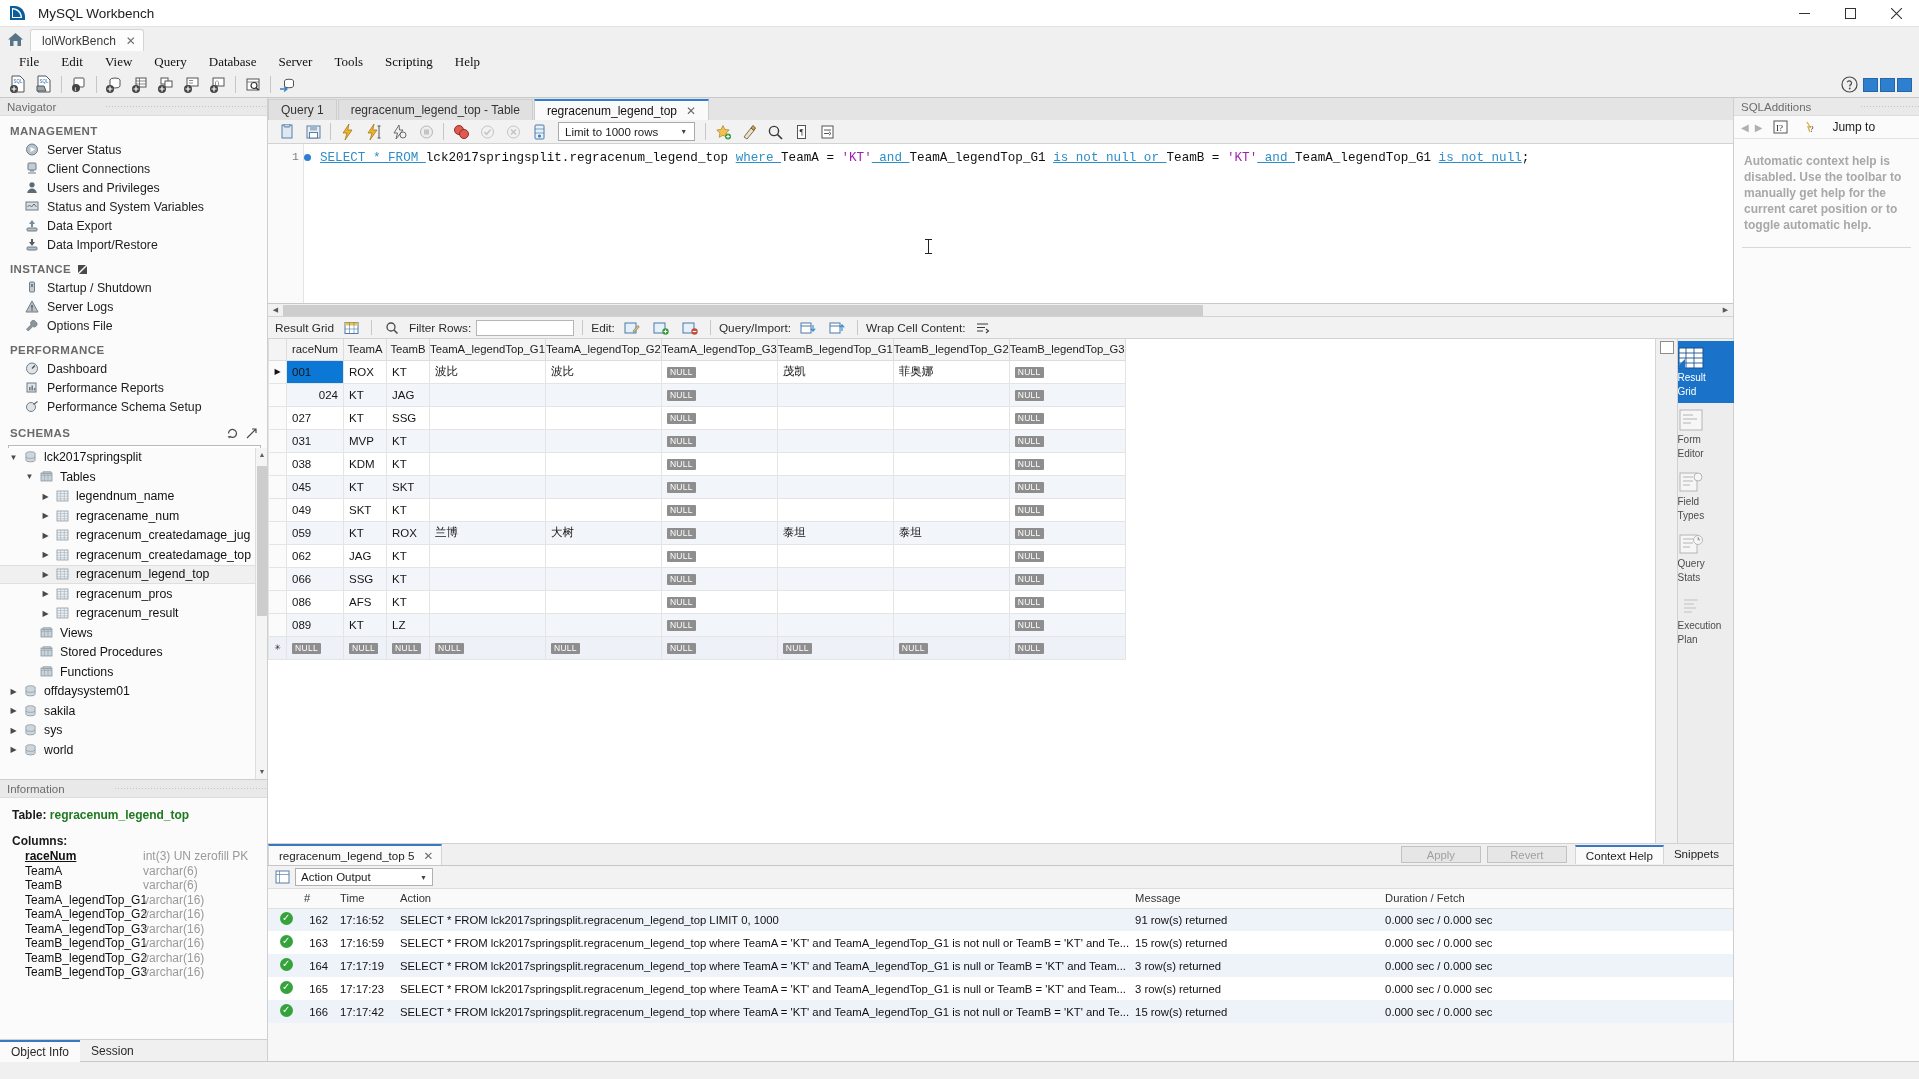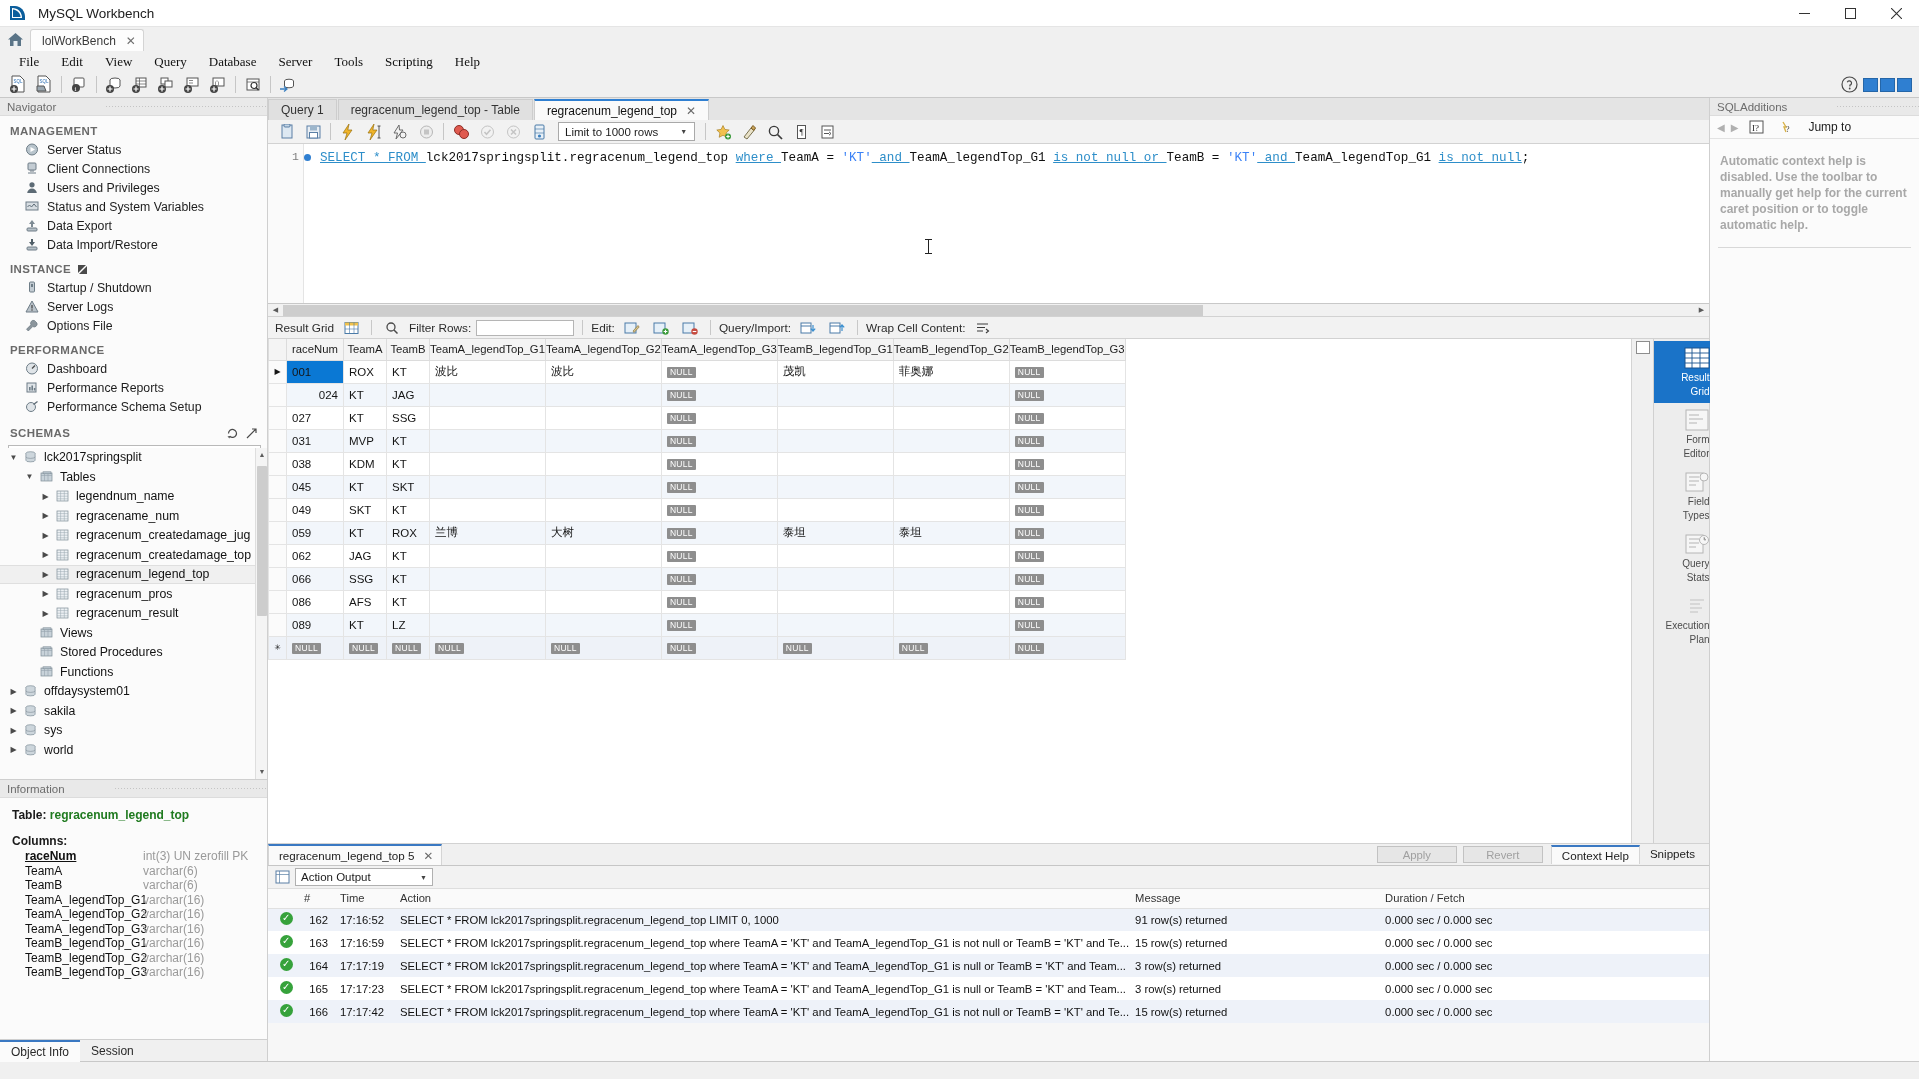--- a/index.html
+++ b/index.html
@@ -108,21 +108,21 @@
   .editor { background:#fff; border-bottom:1px solid #c8c8c8; position:relative;
     height:160px; display:flex; }
   .gutter { width:36px; background:#fafafa; border-right:1px solid #e4e4e4;
     font-family:"Liberation Mono", monospace; font-size:11.5px; color:#7d7d7d;
     text-align:right; padding:6px 4px 0 0; }
   .gutter .lm { position:relative; }
   .bullet { position:absolute; right:-12px; top:4px; width:7px; height:7px;
     border-radius:50%; background:#2f7fd1; }
   .code { flex:1; padding:6px 0 0 16px; font-family:"Liberation Mono", monospace;
     font-size:12.6px; line-height:16px; white-space:nowrap; color:#101010; }
-  .kw { color:#2d8ec9;text-decoration:underline; } .str { color:#3b82f6; }
+  .kw { color:#2d8ec9;text-decoration:underline; } .str { color:#a21caf; }
   .caret-i { position:absolute; left:660px; top:95px; width:1px; height:15px; }
   .caret-i:before { content:""; position:absolute; left:-3px; top:0; width:7px; height:1px; background:#222; }
   .caret-i:after { content:""; position:absolute; left:-3px; bottom:0; width:7px; height:1px; background:#222; }
   .caret-i i { position:absolute; left:0; top:0; width:1px; height:15px; background:#222; display:block; }
 
   .hscroll { height:13px; background:#f1f1f1; border-bottom:1px solid #d2d2d2;
     display:flex; align-items:center; position:relative; }
   .hscroll .ar { width:15px; text-align:center; font-size:7px; color:#5a5a5a; }
   .hscroll .track { flex:1; height:11px; position:relative; }
   .hscroll .thumb { position:absolute; left:0; top:0; height:11px; width:920px; background:#cdcdcd; }
@@ -152,21 +152,21 @@
     font-family:"Liberation Sans", sans-serif; vertical-align:middle; }
   tr.newrow td { background:#eef2f8 !important; }
 
   .grid-right { width:22px; background:#f0f0f0; border-left:1px solid #d4d4d4; position:relative; }
   .collapse-ico { position:absolute; top:2px; left:4px; width:14px; height:13px;
     border:1px solid #8d8d8d; background:#fff; }
 
   .sidetabs { width:56px; background:#ededed; border-left:1px solid #d0d0d0;
     display:flex; flex-direction:column; align-items:center; padding-top:2px; }
   .sidetab { width:56px; padding:6px 0 6px 0; display:flex; flex-direction:column;
-    align-items:flex-end; gap:3px; font-size:10px; color:#4c4c4c; text-align:center;
+    align-items:flex-start; gap:3px; font-size:10px; color:#4c4c4c; text-align:center;
     line-height:11px; }
   .sidetab.active { background:#1a73c8; color:#fff; position:relative; }
   .sidetab.active:before { content:""; position:absolute; left:-7px; top:18px;
     border:7px solid transparent; border-right-color:#1a73c8; }
   .sidetab .ico { opacity:.55; }
   .sidetab.active .ico { opacity:1; }
 
   .gridfoot { height:22px; background:#f0f0f0; border-top:1px solid #d2d2d2;
     display:flex; align-items:center; }
   .gf-tab { height:22px; display:flex; align-items:center; padding:0 8px 0 10px;
@@ -199,21 +199,21 @@
   table.outgrid td { height:23px; padding-left:6px; color:#111; white-space:nowrap;
     overflow:hidden; }
   table.outgrid tr:nth-child(odd) td { background:#eef2f9; }
   table.outgrid tr:nth-child(even) td { background:#ffffff; }
   .okdot { width:13px; height:13px; border-radius:50%; background:#36a23b;
     display:inline-block; position:relative; }
   .okdot:after { content:"✓"; position:absolute; left:2.5px; top:-1px; color:#fff;
     font-size:10px; line-height:14px; }
 
   
-  .rightpane { width:210px; background:#fbfbfb; border-left:1px solid #cfcfcf;
+  .rightpane { width:186px; background:#fbfbfb; border-left:1px solid #cfcfcf;
     display:flex; flex-direction:column; }
   .ra-tools { height:23px; display:flex; align-items:center; gap:6px; padding-left:7px;
     border-bottom:1px solid #e3e3e3; }
   .ra-arrow { color:#b0b0b0; font-size:10px; }
   .ra-jump { font-size:12px; color:#1c1c1c; margin-left:4px; }
   .ra-body { padding:14px 10px 0 10px; font-size:12px; color:#a8a8a8; line-height:16px;
     font-weight:bold; }
   .ra-rule { margin:14px 8px 0 8px; border-top:1px solid #d8d8d8; }
 
   

